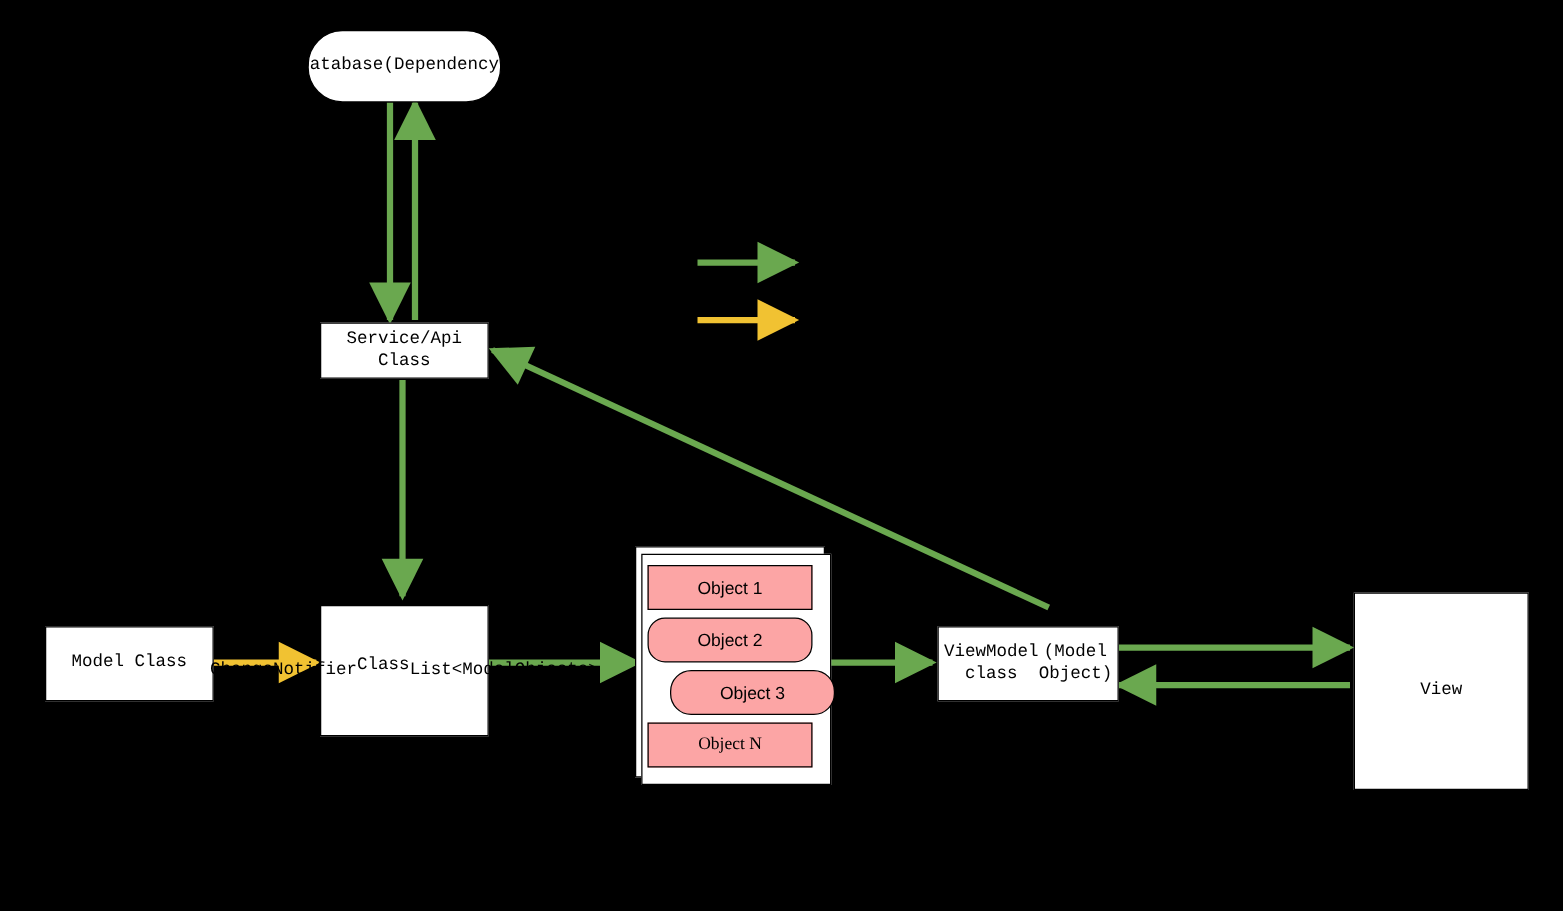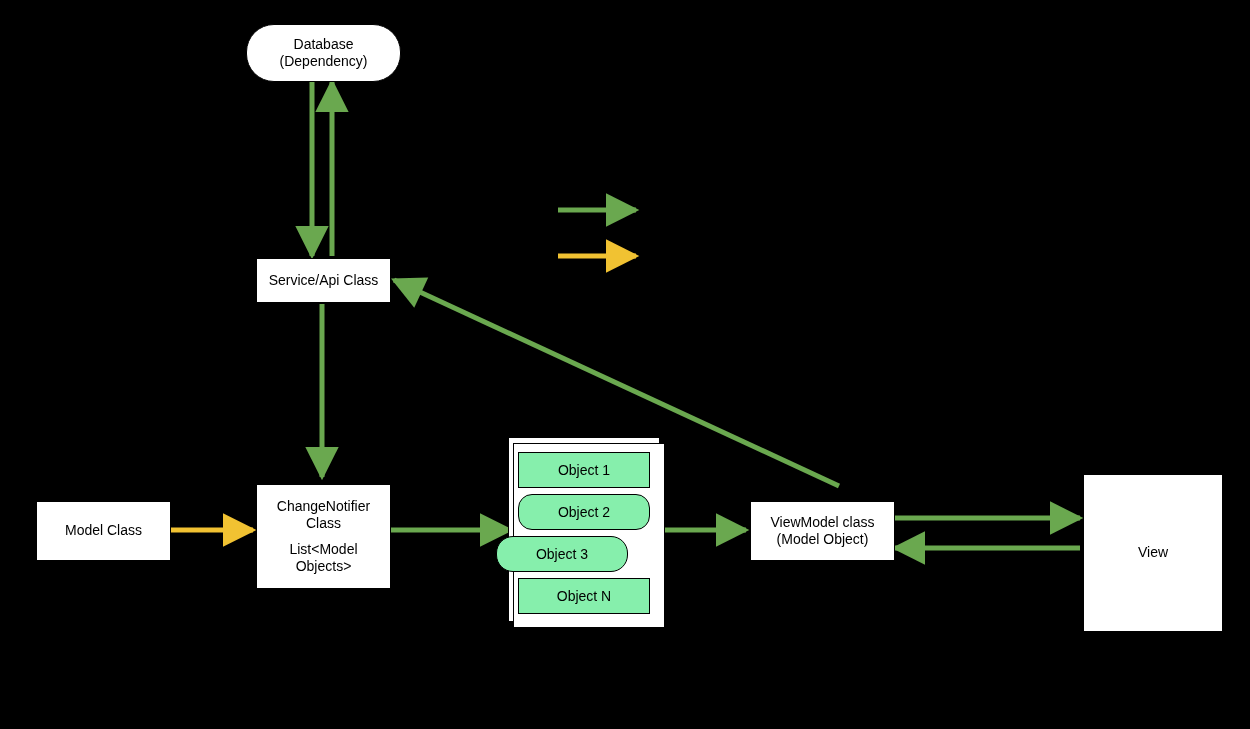--- a/index.html
+++ b/index.html
@@ -12,39 +12,40 @@
     font-size: 14px;
     color: #000;
     position: relative;
     overflow: hidden;
   }
   .node {
     position: absolute;
     background: #fff;
     border: 1px solid #000;
     display: flex;
-    flex-direction: column;
     justify-content: center;
+    align-items: center;
     text-align: center;
     box-sizing: border-box;
     padding: 4px 6px;
     line-height: 1.25;
+    font-family: Liberation Mono, monospace;
   }
   .rounded {
     border-radius: 28px;
   }
   .stack-card {
     position: absolute;
     background: #fff;
     border: 1px solid #000;
     box-sizing: border-box;
   }
   .stack-item {
     position: absolute;
-    background: #86efac;
+    background: #fca5a5;
     border: 1px solid #000;
     box-sizing: border-box;
     display: flex;
     align-items: center;
     justify-content: center;
   }
   svg.arrows {
     position: absolute;
     left: 0;
     top: 0;
@@ -113,24 +114,24 @@
 
 <div class="stack-card" style="left:508px; top:437px; width:152px; height:185px;"></div>
 <div class="stack-card" style="left:513px; top:443px; width:152px; height:185px;"></div>
 
 <div class="stack-item" style="left:518px; top:452px; width:132px; height:36px;">
   <span>Object 1</span>
 </div>
 <div class="stack-item" style="left:518px; top:494px; width:132px; height:36px;border-radius:14px;">
   <span>Object 2</span>
 </div>
-<div class="stack-item" style="left:496px; top:536px; width:132px; height:36px;border-radius:17px;">
+<div class="stack-item" style="left:536px; top:536px; width:132px; height:36px;border-radius:17px;">
   <span>Object 3</span>
 </div>
-<div class="stack-item" style="left:518px; top:578px; width:132px; height:36px;">
+<div class="stack-item" style="left:518px; top:578px; width:132px; height:36px;font-family:Liberation Serif, serif;">
   <span>Object N</span>
 </div>
 
 <div class="node" style="left:750px; top:501px; width:145px; height:60px;">
   <span>ViewModel class</span>
   <span>(Model Object)</span>
 </div>
 
 <div class="node" style="left:1083px; top:474px; width:140px; height:158px;">
   <span>View</span>

